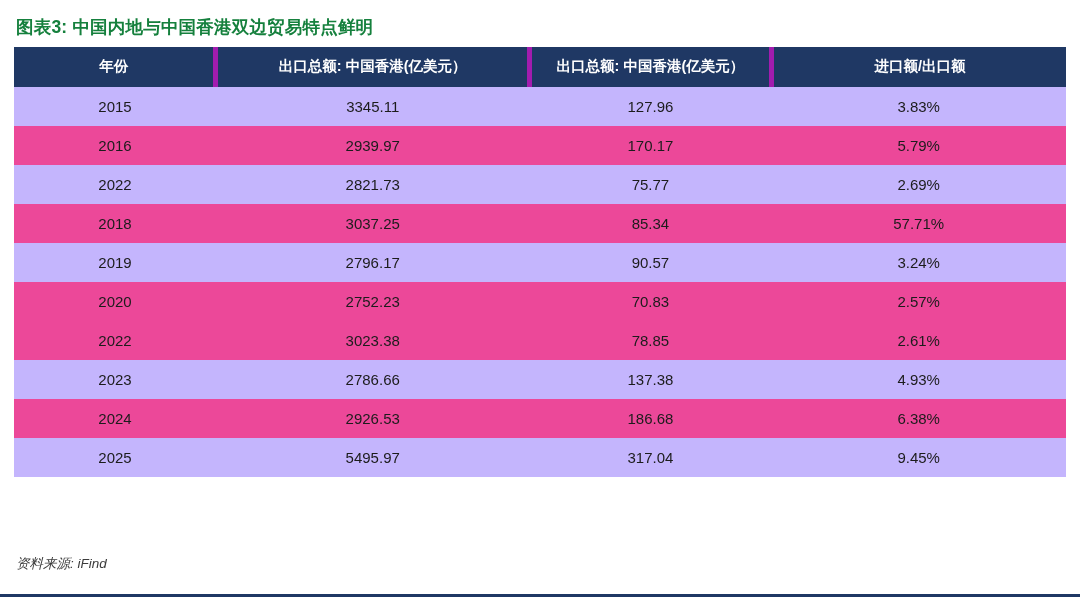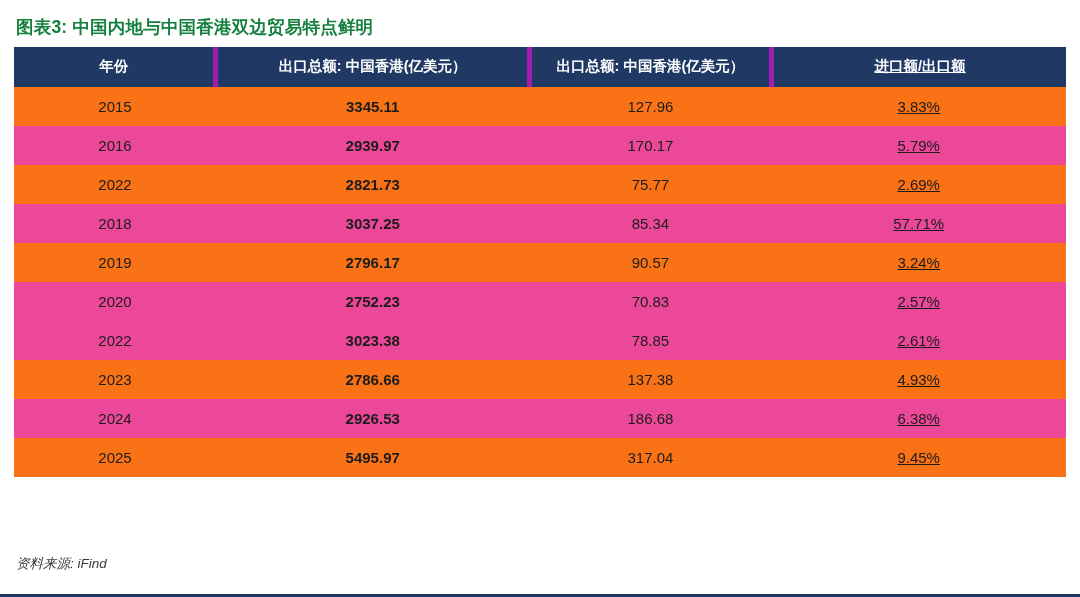--- a/index.html
+++ b/index.html
@@ -56,29 +56,29 @@
   table.data-table tbody td {
     font-size: 15px;
     color: #1c1c1c;
     height: 39px;
     text-align: center;
     vertical-align: middle;
     padding: 0 4px;
     box-sizing: border-box;
   }
   table.data-table tbody tr.odd td {
-    background: #f97316;
+    background: #c4b5fd;
   }
   table.data-table tbody tr.even td {
     background: #ec4899;
   }
   .col-year   { width: 19.2%; }
-  .col-export { width: 29.8%; font-weight: bold; }
+  .col-export { width: 29.8%; }
   .col-import { width: 23.0%; }
-  .col-ratio  { width: 28.0%; text-decoration: underline; }
+  .col-ratio  { width: 28.0%; }
 
   .source {
     position: absolute;
     left: 16px;
     bottom: 24px;
     font-size: 13.5px;
     font-style: italic;
     color: #3b3b3b;
   }
   .bottom-rule {

